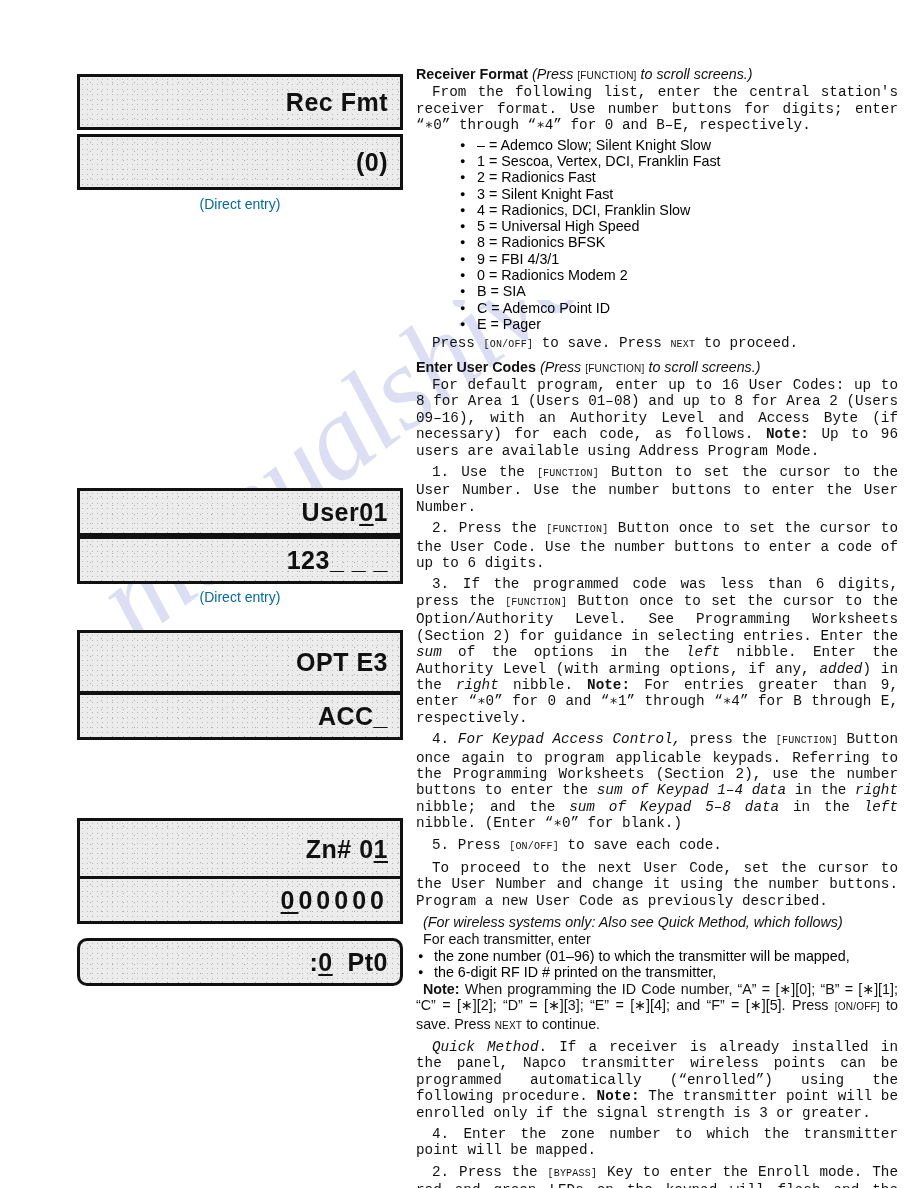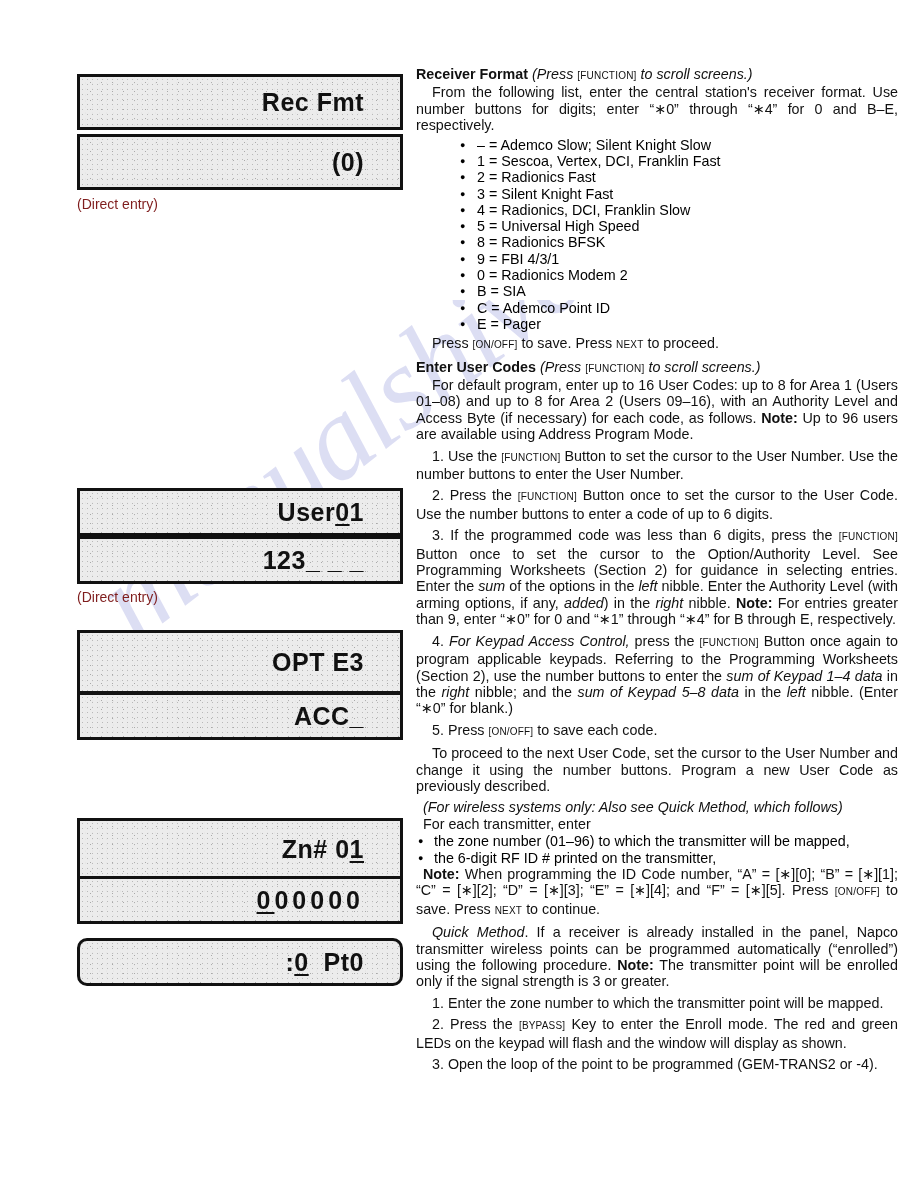--- a/index.html
+++ b/index.html
@@ -87,46 +87,47 @@
     display: flex;
     align-items: center;
     justify-content: flex-end;
   }
   .lcd .lcd-text {
     font-family: "Liberation Sans", sans-serif;
     font-weight: bold;
     font-size: 25px;
     letter-spacing: .5px;
     color: #111;
-    padding-right: 36px;
+    padding-right: 12px;
     white-space: pre;
     line-height: 1;
   }
   .lcd .lcd-text.small-gap { letter-spacing: 4px; }
   .lcd .cur { text-decoration: underline; text-underline-offset: 3px; }
 
   .caption {
     position: absolute;
     left: 77px;
     width: 326px;
+    text-align: center;
     font-family: "Liberation Sans", sans-serif;
     font-size: 14px;
-    color: #7f1d1d;
+    color: #0369a1;
   }
 
   
   .rc p {
     margin: 0 0 0 0;
     font-family: "Liberation Sans", sans-serif;
     font-size: 14.3px;
     line-height: 16.4px;
     text-align: justify;
     color: #111;
   }
-  .rc p.indent { text-indent: 16px; }
+  .rc p.indent { text-indent: 16px; font-family: Liberation Mono, monospace; }
   .rc .gap-sm  { height: 5px; }
 
   .head {
     font-weight: bold;
   }
   .ital { font-style: italic; }
   .sc {
     font-size: 10px;
     letter-spacing: .2px;
   }
@@ -319,21 +320,21 @@
     </p>
 
     <div class="gap-sm"></div>
 
     <p class="indent">
       <span class="ital">Quick Method</span><span>. If a receiver is already installed in the panel, Napco transmitter wireless points can be programmed automatically (“enrolled”) using the following procedure. </span><span class="bold">Note:</span><span> The transmitter point will be enrolled only if the signal strength is 3 or greater.</span>
     </p>
 
     <div class="gap-sm"></div>
 
-    <p class="indent">1. Enter the zone number to which the transmitter point will be mapped.</p>
+    <p class="indent">4. Enter the zone number to which the transmitter point will be mapped.</p>
 
     <div class="gap-sm"></div>
 
     <p class="indent">
       <span>2. Press the </span><span class="sc">[BYPASS]</span><span> Key to enter the Enroll mode. The red and green LEDs on the keypad will flash and the window will display as shown.</span>
     </p>
 
     <div class="gap-sm"></div>
 
     <p class="indent">3. Open the loop of the point to be programmed (GEM-TRANS2 or -4).</p>

